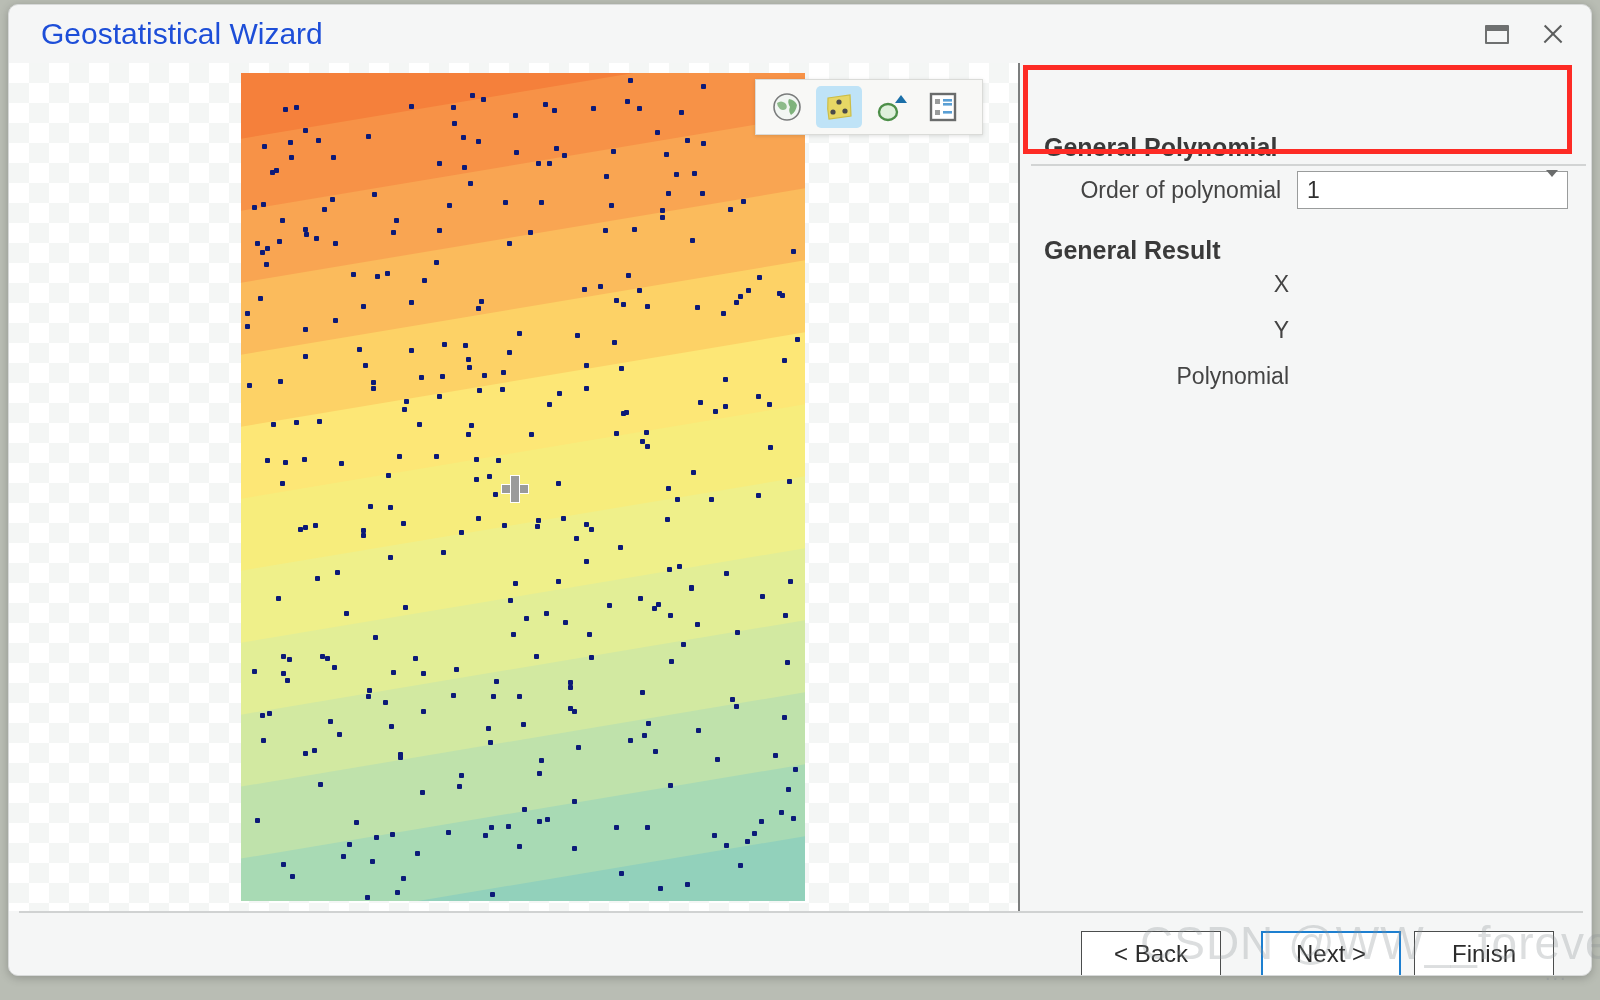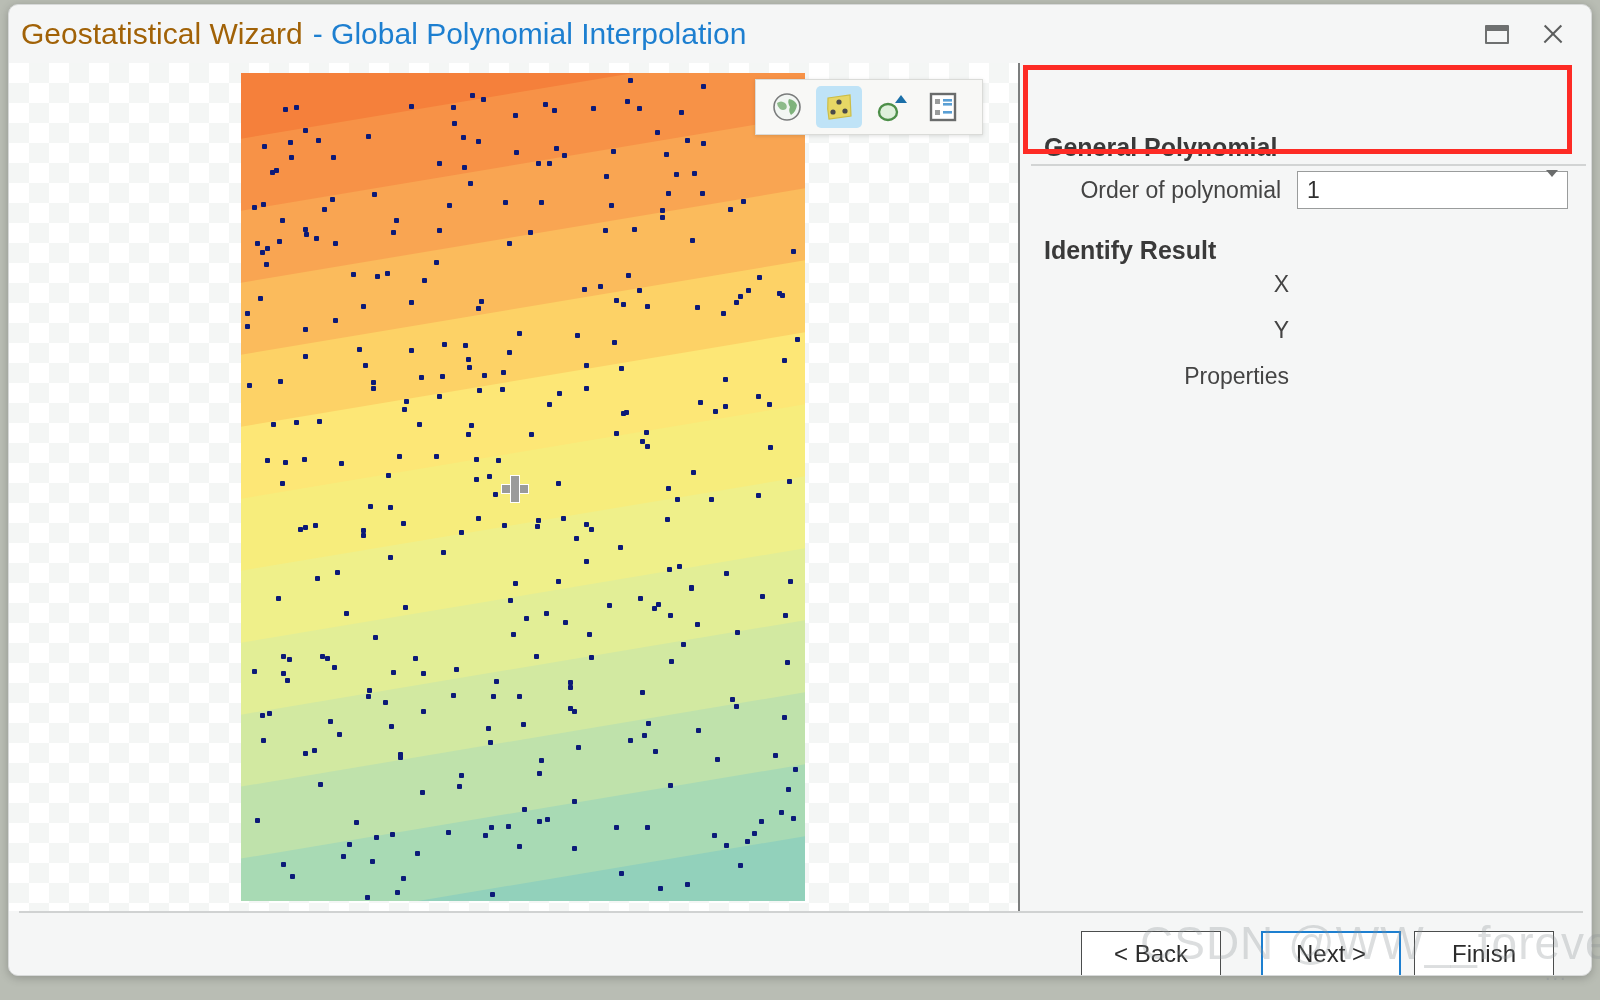--- a/index.html
+++ b/index.html
@@ -24,23 +24,23 @@
     overflow: hidden;
   }
 
   
   .titlebar {
     position: absolute; left: 0; top: 0;
     width: 100%; height: 58px;
     display: flex; align-items: center;
   }
   .title-text {
-    margin-left: 12px;
+    margin-left: 32px;
     font-size: 30px;
-    color: #a16207;
+    color: #1d4ed8;
     white-space: nowrap;
   }
   .title-sub {
     margin-left: 10px;
     font-size: 30px;
     color: #1d7fd0;
     white-space: nowrap;
   }
   .win-controls {
     position: absolute; right: 10px; top: 0;
@@ -226,21 +226,20 @@
 </style>
 </head>
 <body>
 
 <div id="root">
 
   <div class="window">
 
     <div class="titlebar">
       <span class="title-text">Geostatistical Wizard</span>
-      <span class="title-sub">- Global Polynomial Interpolation</span>
 
       <div class="win-controls">
         <div class="win-btn">
           <div class="restore-glyph"></div>
         </div>
         <div class="win-btn">
           <div class="close-glyph"></div>
         </div>
       </div>
     </div>
@@ -651,32 +650,32 @@
         <div class="field-row" style="left:24px; top:108px; width:524px;">
           <span class="field-label" style="width:240px;">Order of polynomial</span>
           <div class="field-box" style="width:274px;">
             <span>1</span>
             <span class="combo-arrow">
               <span class="caret-down"></span>
             </span>
           </div>
         </div>
 
-        <div class="section-title ir-title">Identify Result</div>
+        <div class="section-title ir-title">General Result</div>
 
         <div class="field-row" style="left:24px; top:208px; width:524px;">
           <span class="field-label" style="width:245px;">X</span>
         </div>
 
         <div class="field-row" style="left:24px; top:254px; width:524px;">
           <span class="field-label" style="width:245px;">Y</span>
         </div>
 
         <div class="field-row" style="left:24px; top:300px; width:524px;">
-          <span class="field-label" style="width:245px;">Properties</span>
+          <span class="field-label" style="width:245px;">Polynomial</span>
         </div>
 
       </div>
     </div>
 
     <div class="hr-sep"></div>
     <div class="highlight-box"></div>
 
     <div class="footer">
       <div class="footer-line"></div>

